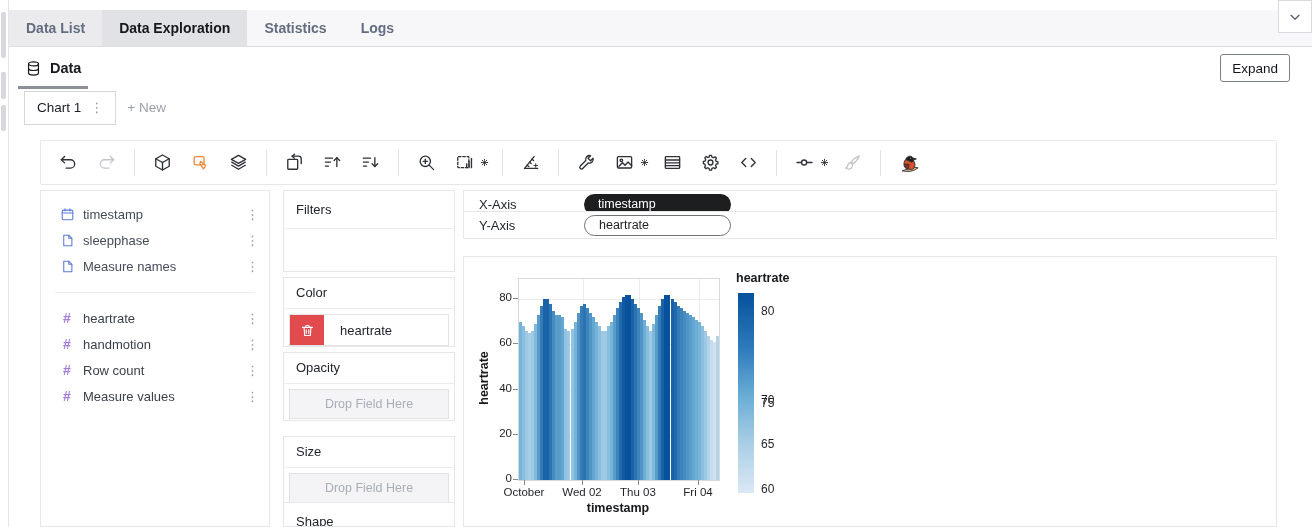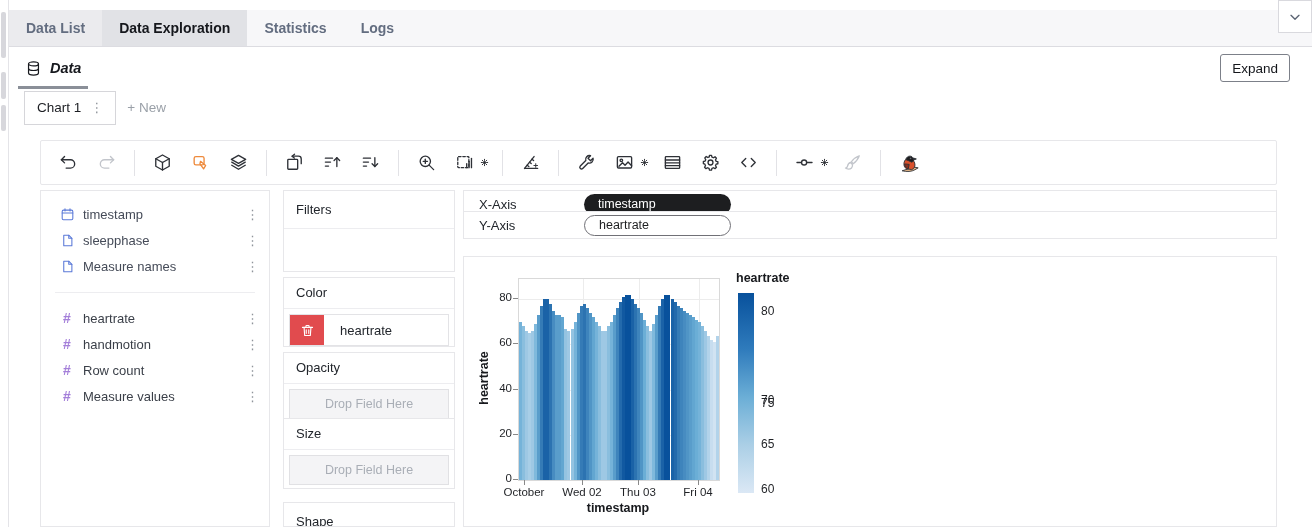--- a/index.html
+++ b/index.html
@@ -14,21 +14,21 @@
   .rail-mark{position:absolute;left:1px;width:5px;background:#d7d7dc;border-radius:2px;}
   
   .tabbar{position:absolute;left:9px;top:10px;width:1303px;height:36px;background:#f7f7f9;border-bottom:1px solid #dcdce1;display:flex;align-items:stretch;}
   .tab{display:flex;align-items:center;padding:0 17px;font-size:14px;font-weight:600;color:#636d80;cursor:pointer;white-space:nowrap;}
   .tab.shaded{background:#ebebee;text-align:center;}
   .tab.active{background:#e1e2e6;color:#15171c;font-weight:700;}
   .chevron-btn{position:absolute;left:1278px;top:0;width:34px;height:33px;background:#fff;border:1px solid #d9d9de;box-sizing:border-box;display:flex;align-items:center;justify-content:center;cursor:pointer;}
   .chevron-btn svg{stroke:#5a6372;}
   
   .subtabs{position:absolute;left:9px;top:47px;width:1303px;height:42px;background:#fff;display:flex;align-items:center;}
-  .subtab{display:flex;align-items:center;gap:8px;height:42px;position:relative;font-size:14.5px;font-weight:600;color:#17191e;cursor:pointer;font-style:italic;}
+  .subtab{display:flex;align-items:center;gap:8px;height:42px;position:relative;font-size:14.5px;font-weight:600;color:#17191e;cursor:pointer;}
   .subtab.first{margin-left:16px;}
   .subtab.second{margin-left:38px;}
   .subtab .underline{position:absolute;bottom:0;left:-7px;right:-7px;height:3px;}
   .subtab.inactive .underline{background:#8a8f98;}
   .subtab.active .underline{background:#17191e;}
   .subtab svg{stroke:#17191e;}
   .expand-btn{position:absolute;right:22px;top:54px;height:26px;padding:0 11px;border:1px solid #7c8089;border-radius:3px;background:#fff;font-size:13.5px;color:#14161b;display:flex;align-items:center;cursor:pointer;}
   
   .charttabs{position:absolute;left:9px;top:89px;width:1303px;height:37px;display:flex;align-items:center;}
   .chart-tab{margin-left:15px;height:32px;display:flex;align-items:center;gap:9px;padding:0 12px;border:1px solid #d6d6da;background:#fff;font-size:13.5px;color:#1c1e23;cursor:pointer;}
@@ -390,21 +390,21 @@
       <span class="pill-label">heartrate</span>
     </div>
   </div>
 </div>
 <div class="box" style="top:352px;height:69px;">
   <div class="box-header hdr-short">Opacity</div>
   <div class="box-body">
     <div class="drop-zone">Drop Field Here</div>
   </div>
 </div>
-<div class="box" style="top:418px;height:71px;">
+<div class="box" style="top:436px;height:71px;">
   <div class="box-header hdr-short">Size</div>
   <div class="box-body">
     <div class="drop-zone">Drop Field Here</div>
   </div>
 </div>
 <div class="box" style="top:502px;height:25px;">
   <div class="box-header hdr-tall" style="border-bottom:none;">Shape</div>
 </div>
 
 <div class="axis-row" style="top:190px;">

